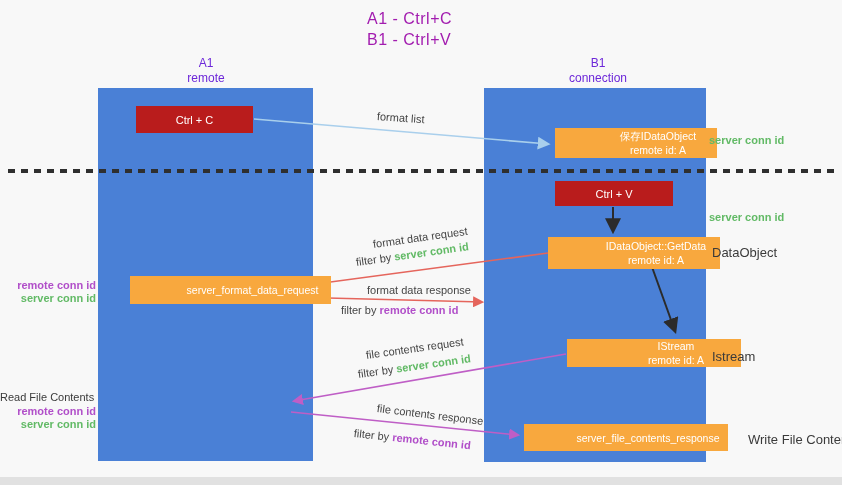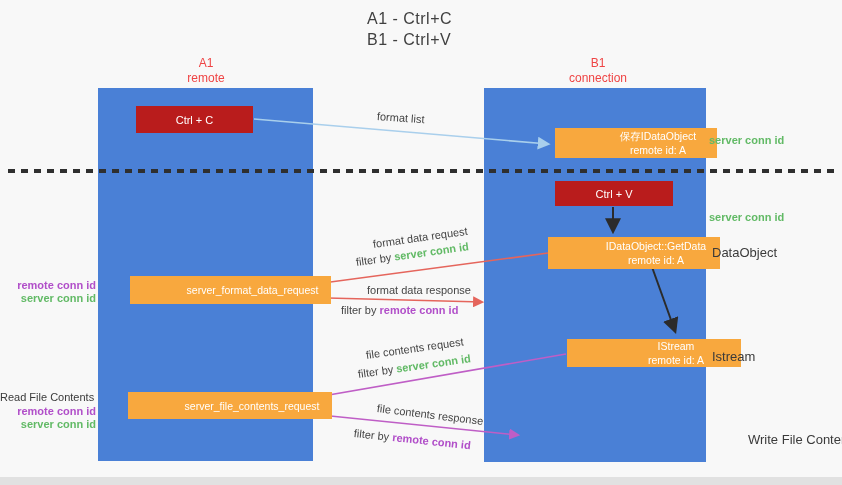--- a/index.html
+++ b/index.html
@@ -6,25 +6,25 @@
   body{
     font-family:"Liberation Sans","DejaVu Sans",sans-serif;
     background:#f8f8f8;
   }
   .canvas{
     position:relative;width:842px;height:485px;overflow:hidden;
     background:#f8f8f8;
   }
   .title{
     position:absolute;left:367px;top:8px;
-    font-size:16px;line-height:21px;color:#404040;letter-spacing:.5px;
+    font-size:16px;line-height:21px;color:#a21caf;letter-spacing:.5px;
   }
   .colhead{
     position:absolute;width:112px;text-align:center;
-    font-size:12px;line-height:15px;color:#ef4444;
+    font-size:12px;line-height:15px;color:#6d28d9;
   }
   .lane{
     position:absolute;background:#4a80d6;z-index:1;
   }
   .divider{
     position:absolute;left:8px;top:169px;width:826px;height:4px;z-index:3;
     background:repeating-linear-gradient(90deg,#2f2f2f 0 7px,transparent 7px 13px);
   }
   .arrows{position:absolute;left:0;top:0;z-index:2;}
   .box{
@@ -120,24 +120,24 @@
   <div class="box orange f105" style="left:130px;top:276px;width:157px;height:28px;">
     <span>server_format_data_request</span>
   </div>
 
 
   <div class="box orange f105" style="left:567px;top:339px;width:130px;height:28px;">
     <span>IStream</span>
     <span>remote id: A</span>
   </div>
 
-  <div class="box orange f105" style="left:128px;top:392px;width:160px;height:27px;">
-    <span>server_file_contents_request</span>
+
+  <div class="box orange f105" style="left:524px;top:424px;width:160px;height:27px;">
+    <span>server_file_contents_response</span>
   </div>
-
 
   <div class="lbl rot4" style="left:377px;top:110px;">format list</div>
 
   <div class="lbl rotm8" style="left:373px;top:238px;">format data request</div>
   <div class="lbl rotm8" style="left:356px;top:256px;">
     <span>filter by</span>
     <span class="greent">server conn id</span>
   </div>
 
   <div class="lbl" style="left:367px;top:284px;">format data response</div>

